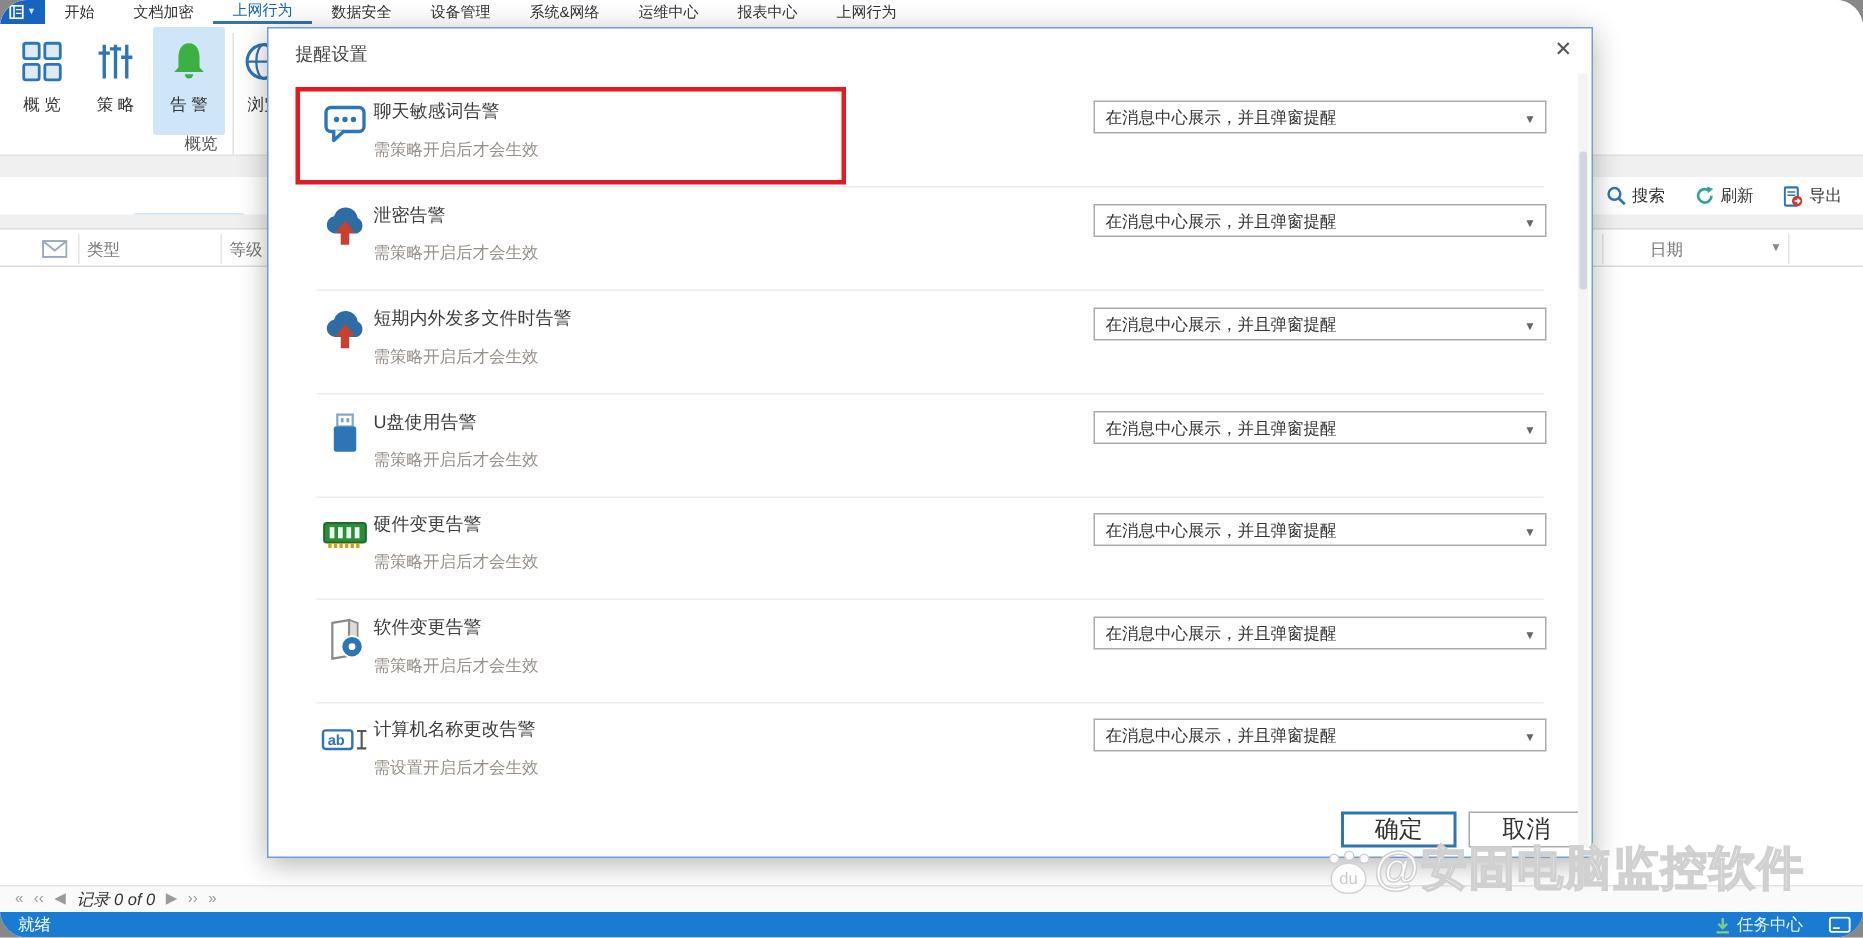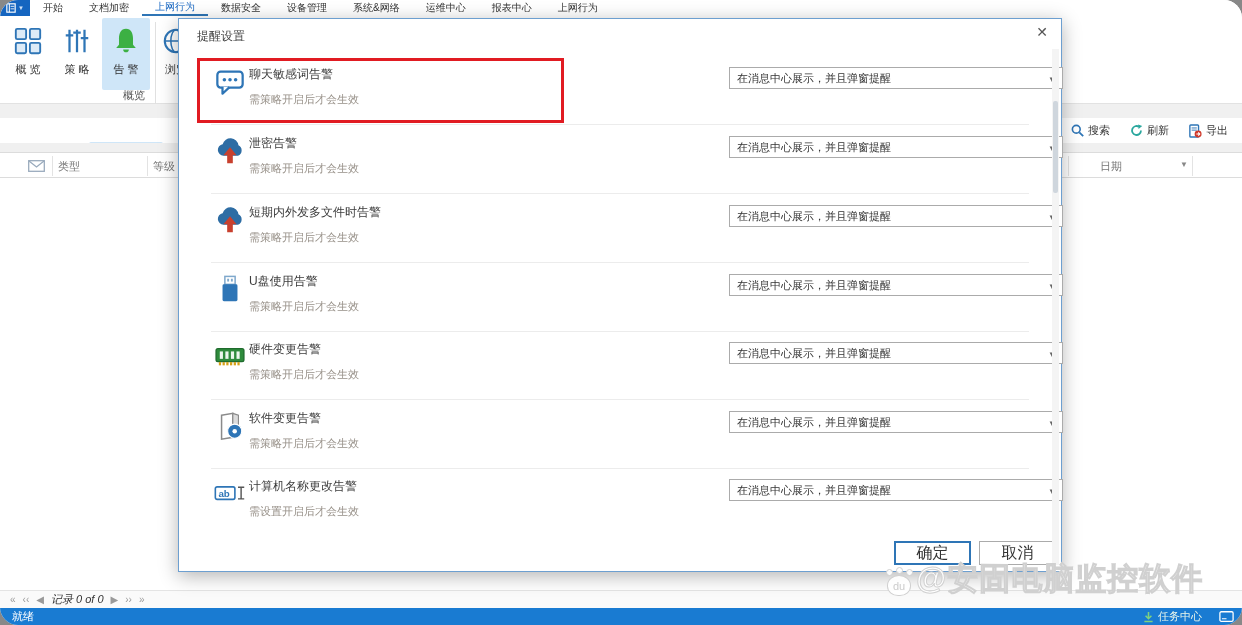--- a/index.html
+++ b/index.html
@@ -48,21 +48,21 @@
 
   
   .modal { position:absolute; left:178px; top:18px; width:884px; height:554px; background:#fff; border:1px solid #6d9fd0; box-shadow:0 4px 18px rgba(0,0,0,.30); z-index:10; }
   .m-title { position:absolute; left:18px; top:9px; font-size:12px; color:#444; }
   .m-close { position:absolute; right:13px; top:6px; font-size:14px; color:#555; cursor:pointer; line-height:14px; }
   .m-row { position:absolute; left:0; width:882px; height:69px; }
   .m-sep { position:absolute; left:32px; right:32px; bottom:0; height:1px; background:#ececec; }
   .m-icon { position:absolute; left:35px; top:10px; width:32px; height:32px; display:flex; align-items:center; justify-content:center; }
   .m-rtitle { position:absolute; left:70px; top:10px; font-size:12px; color:#3c3c3c; }
   .m-rsub { position:absolute; left:70px; top:36px; font-size:11px; color:#979088; }
-  .m-dd { position:absolute; left:550px; top:11px; width:334px; height:22px; border:1px solid #ababab; background:#fff; font-size:11px; color:#333; display:flex; align-items:center; padding:0 12px 0 7px; cursor:pointer;text-align:right; }
+  .m-dd { position:absolute; left:550px; top:11px; width:302px; height:22px; border:1px solid #ababab; background:#fff; font-size:11px; color:#333; display:flex; align-items:center; padding:0 12px 0 7px; cursor:pointer;text-align:right; }
   .m-dd .caret { position:absolute; right:6px; top:7px; font-size:8px; color:#666; }
   .red-box { position:absolute; left:18px; top:39px; width:367px; height:65px; border:3px solid #e11b22; z-index:12; pointer-events:none; }
   .m-btn { position:absolute; top:522px; width:77px; height:24px; background:#fff; font-size:16px; color:#333; display:flex; align-items:center; justify-content:center; cursor:pointer; }
   .m-ok { left:715px; border:2px solid #2e75b6; }
   .m-cancel { left:800px; border:1px solid #ababab; }
   .m-scroll { position:absolute; right:2px; top:30px; width:7px; height:516px; background:#f4f4f4; }
   .m-thumb { position:absolute; left:1px; top:52px; width:5px; height:92px; background:#cfd6dd; border-radius:2px; cursor:pointer; }
 
   
   .watermark { position:absolute; left:884px; top:558px; z-index:20; display:flex; align-items:center; pointer-events:none; }

